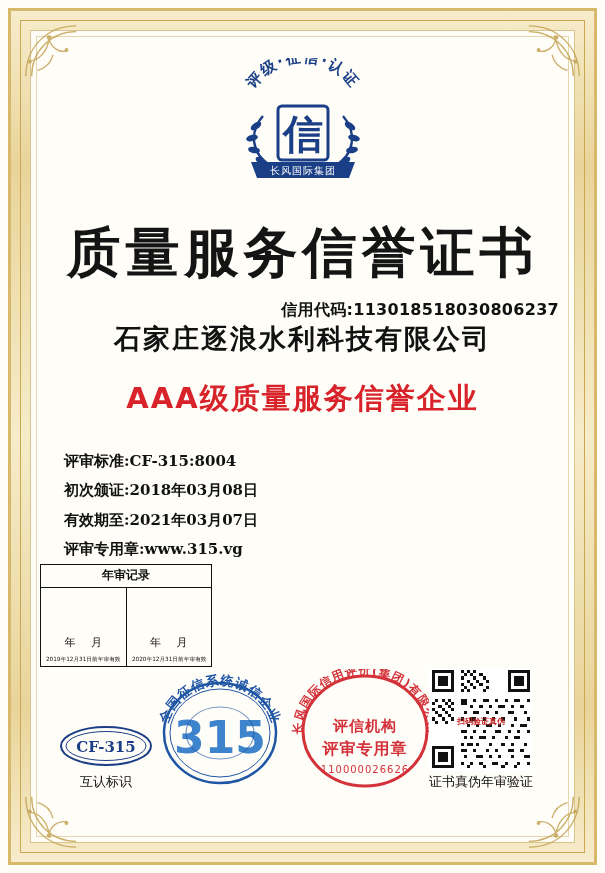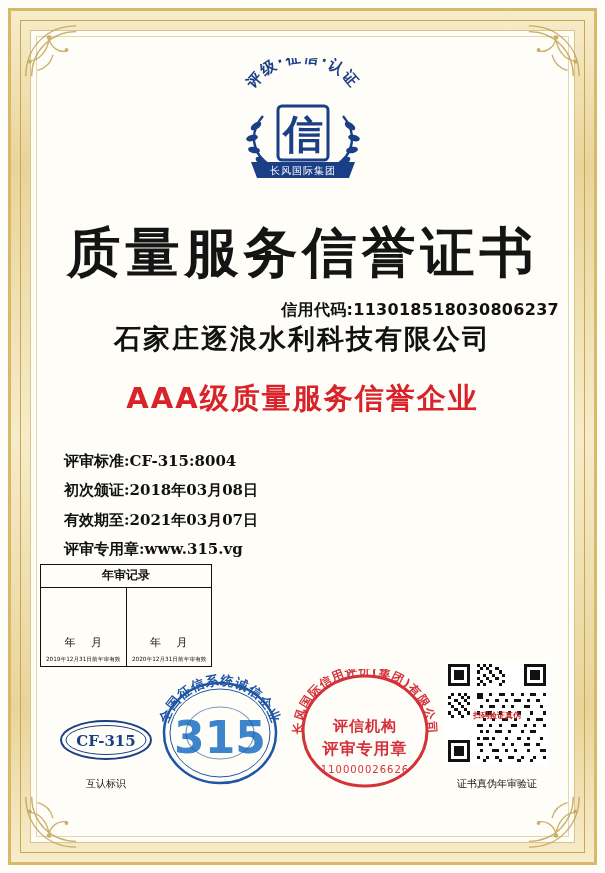--- a/index.html
+++ b/index.html
@@ -192,29 +192,29 @@
     position: absolute;
     left: 0; right: 0; bottom: 18px;
     height: 160px;
   }
   .seal {
     position: absolute;
   }
   .seal-caption {
     text-align: center;
     font-family: "DejaVu Sans", sans-serif;
-    font-size: 10px;
-    color: #111;
-    margin-top: 12px;
+    font-size: 13px;
+    color: #111;
+    margin-top: 2px;
   }
 
   .seal-cf { left: 18px; bottom: 24px; width: 96px; }
   .seal-315 { left: 110px; bottom: 26px; width: 140px; }
   .seal-red { left: 250px; bottom: 26px; width: 150px; }
-  .seal-qr  { right: 8px; bottom: 24px; width: 120px; }
+  .seal-qr  { right: 24px; bottom: 24px; width: 120px; }
 
   .qr-box {
     width: 104px; height: 104px;
     margin: 0 auto;
     position: relative;
     background: #fff;
   }
   .qr-box svg { display:block; width:100%; height:100%; }
   .qr-overlay {
     position: absolute;

